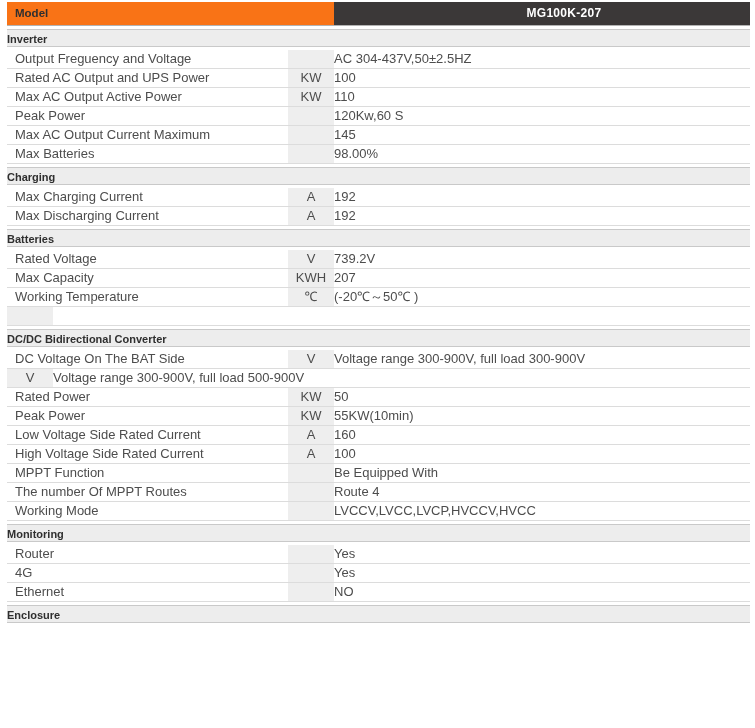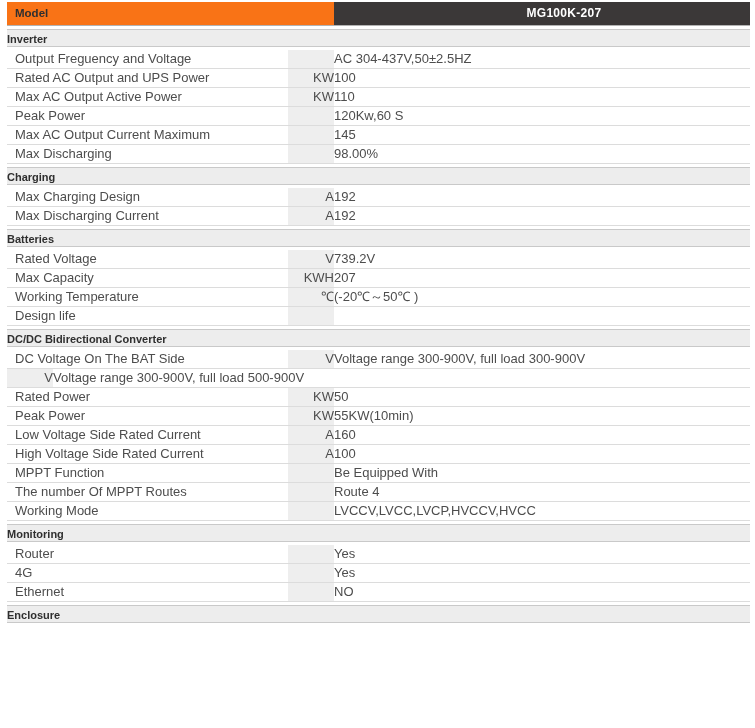--- a/index.html
+++ b/index.html
@@ -69,21 +69,21 @@
   .c-label {
     flex: 0 0 281px;
     padding-left: 8px;
     box-sizing: border-box;
     white-space: nowrap;
     overflow: hidden;
   }
   .c-unit {
     flex: 0 0 46px;
     background: #eeeeee;
-    text-align: right;
+    text-align: center;
     white-space: nowrap;
   }
   .c-value {
     flex: 1;
     white-space: nowrap;
     overflow: hidden;
   }
 </style>
 </head>
 <body>
@@ -116,31 +116,31 @@
     <div class="c-label">Peak Power</div>
     <div class="c-unit"></div>
     <div class="c-value">120Kw,60 S</div>
   </div>
           <div class="row">
     <div class="c-label">Max AC Output Current Maximum</div>
     <div class="c-unit"></div>
     <div class="c-value">145</div>
   </div>
           <div class="row">
-    <div class="c-label">Max Discharging</div>
+    <div class="c-label">Max Batteries</div>
     <div class="c-unit"></div>
     <div class="c-value">98.00%</div>
   </div>
         </div>
   </section>
       <section class="section">
     <div class="section-header">Charging</div>
     <div class="rows">
           <div class="row">
-    <div class="c-label">Max Charging Design</div>
+    <div class="c-label">Max Charging Current</div>
     <div class="c-unit">A</div>
     <div class="c-value">192</div>
   </div>
           <div class="row">
     <div class="c-label">Max Discharging Current</div>
     <div class="c-unit">A</div>
     <div class="c-value">192</div>
   </div>
         </div>
   </section>
@@ -156,21 +156,20 @@
     <div class="c-label">Max Capacity</div>
     <div class="c-unit">KWH</div>
     <div class="c-value">207</div>
   </div>
           <div class="row">
     <div class="c-label">Working Temperature</div>
     <div class="c-unit">℃</div>
     <div class="c-value">(-20℃～50℃ )</div>
   </div>
           <div class="row">
-    <div class="c-label">Design life</div>
     <div class="c-unit"></div>
   </div>
         </div>
   </section>
       <section class="section">
     <div class="section-header">DC/DC Bidirectional Converter</div>
     <div class="rows">
           <div class="row">
     <div class="c-label">DC Voltage On The BAT Side</div>
     <div class="c-unit">V</div>

